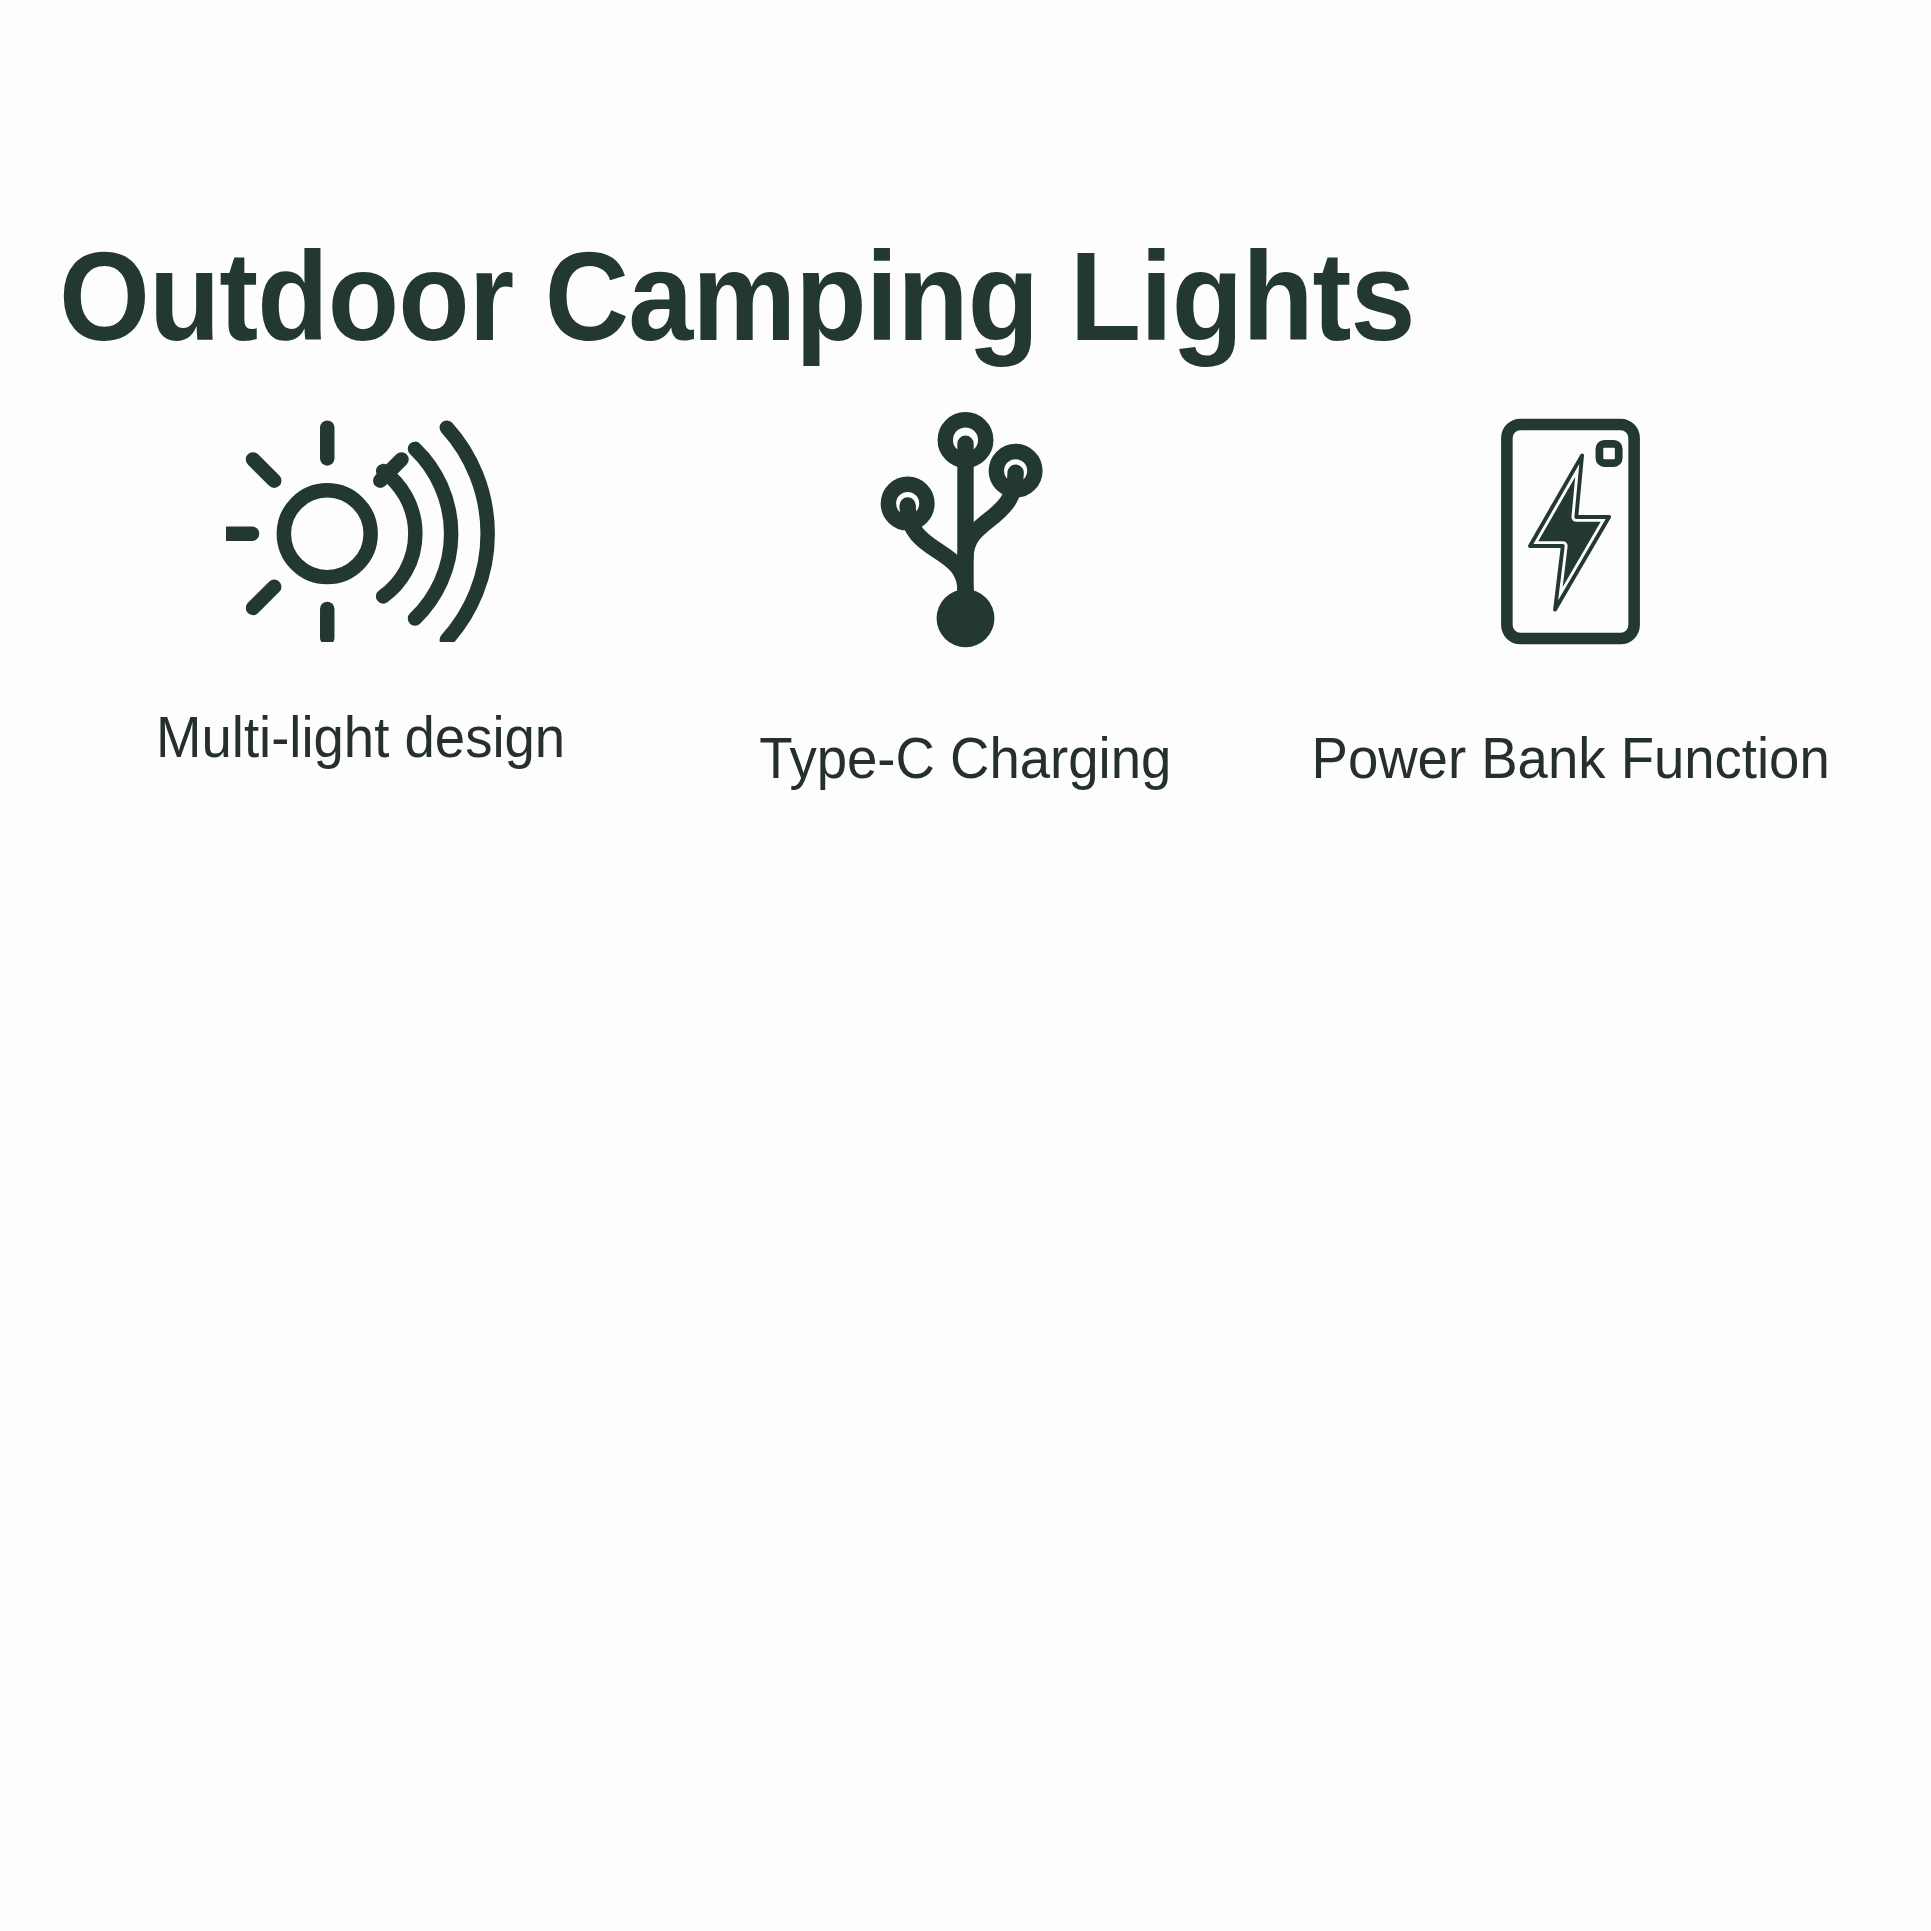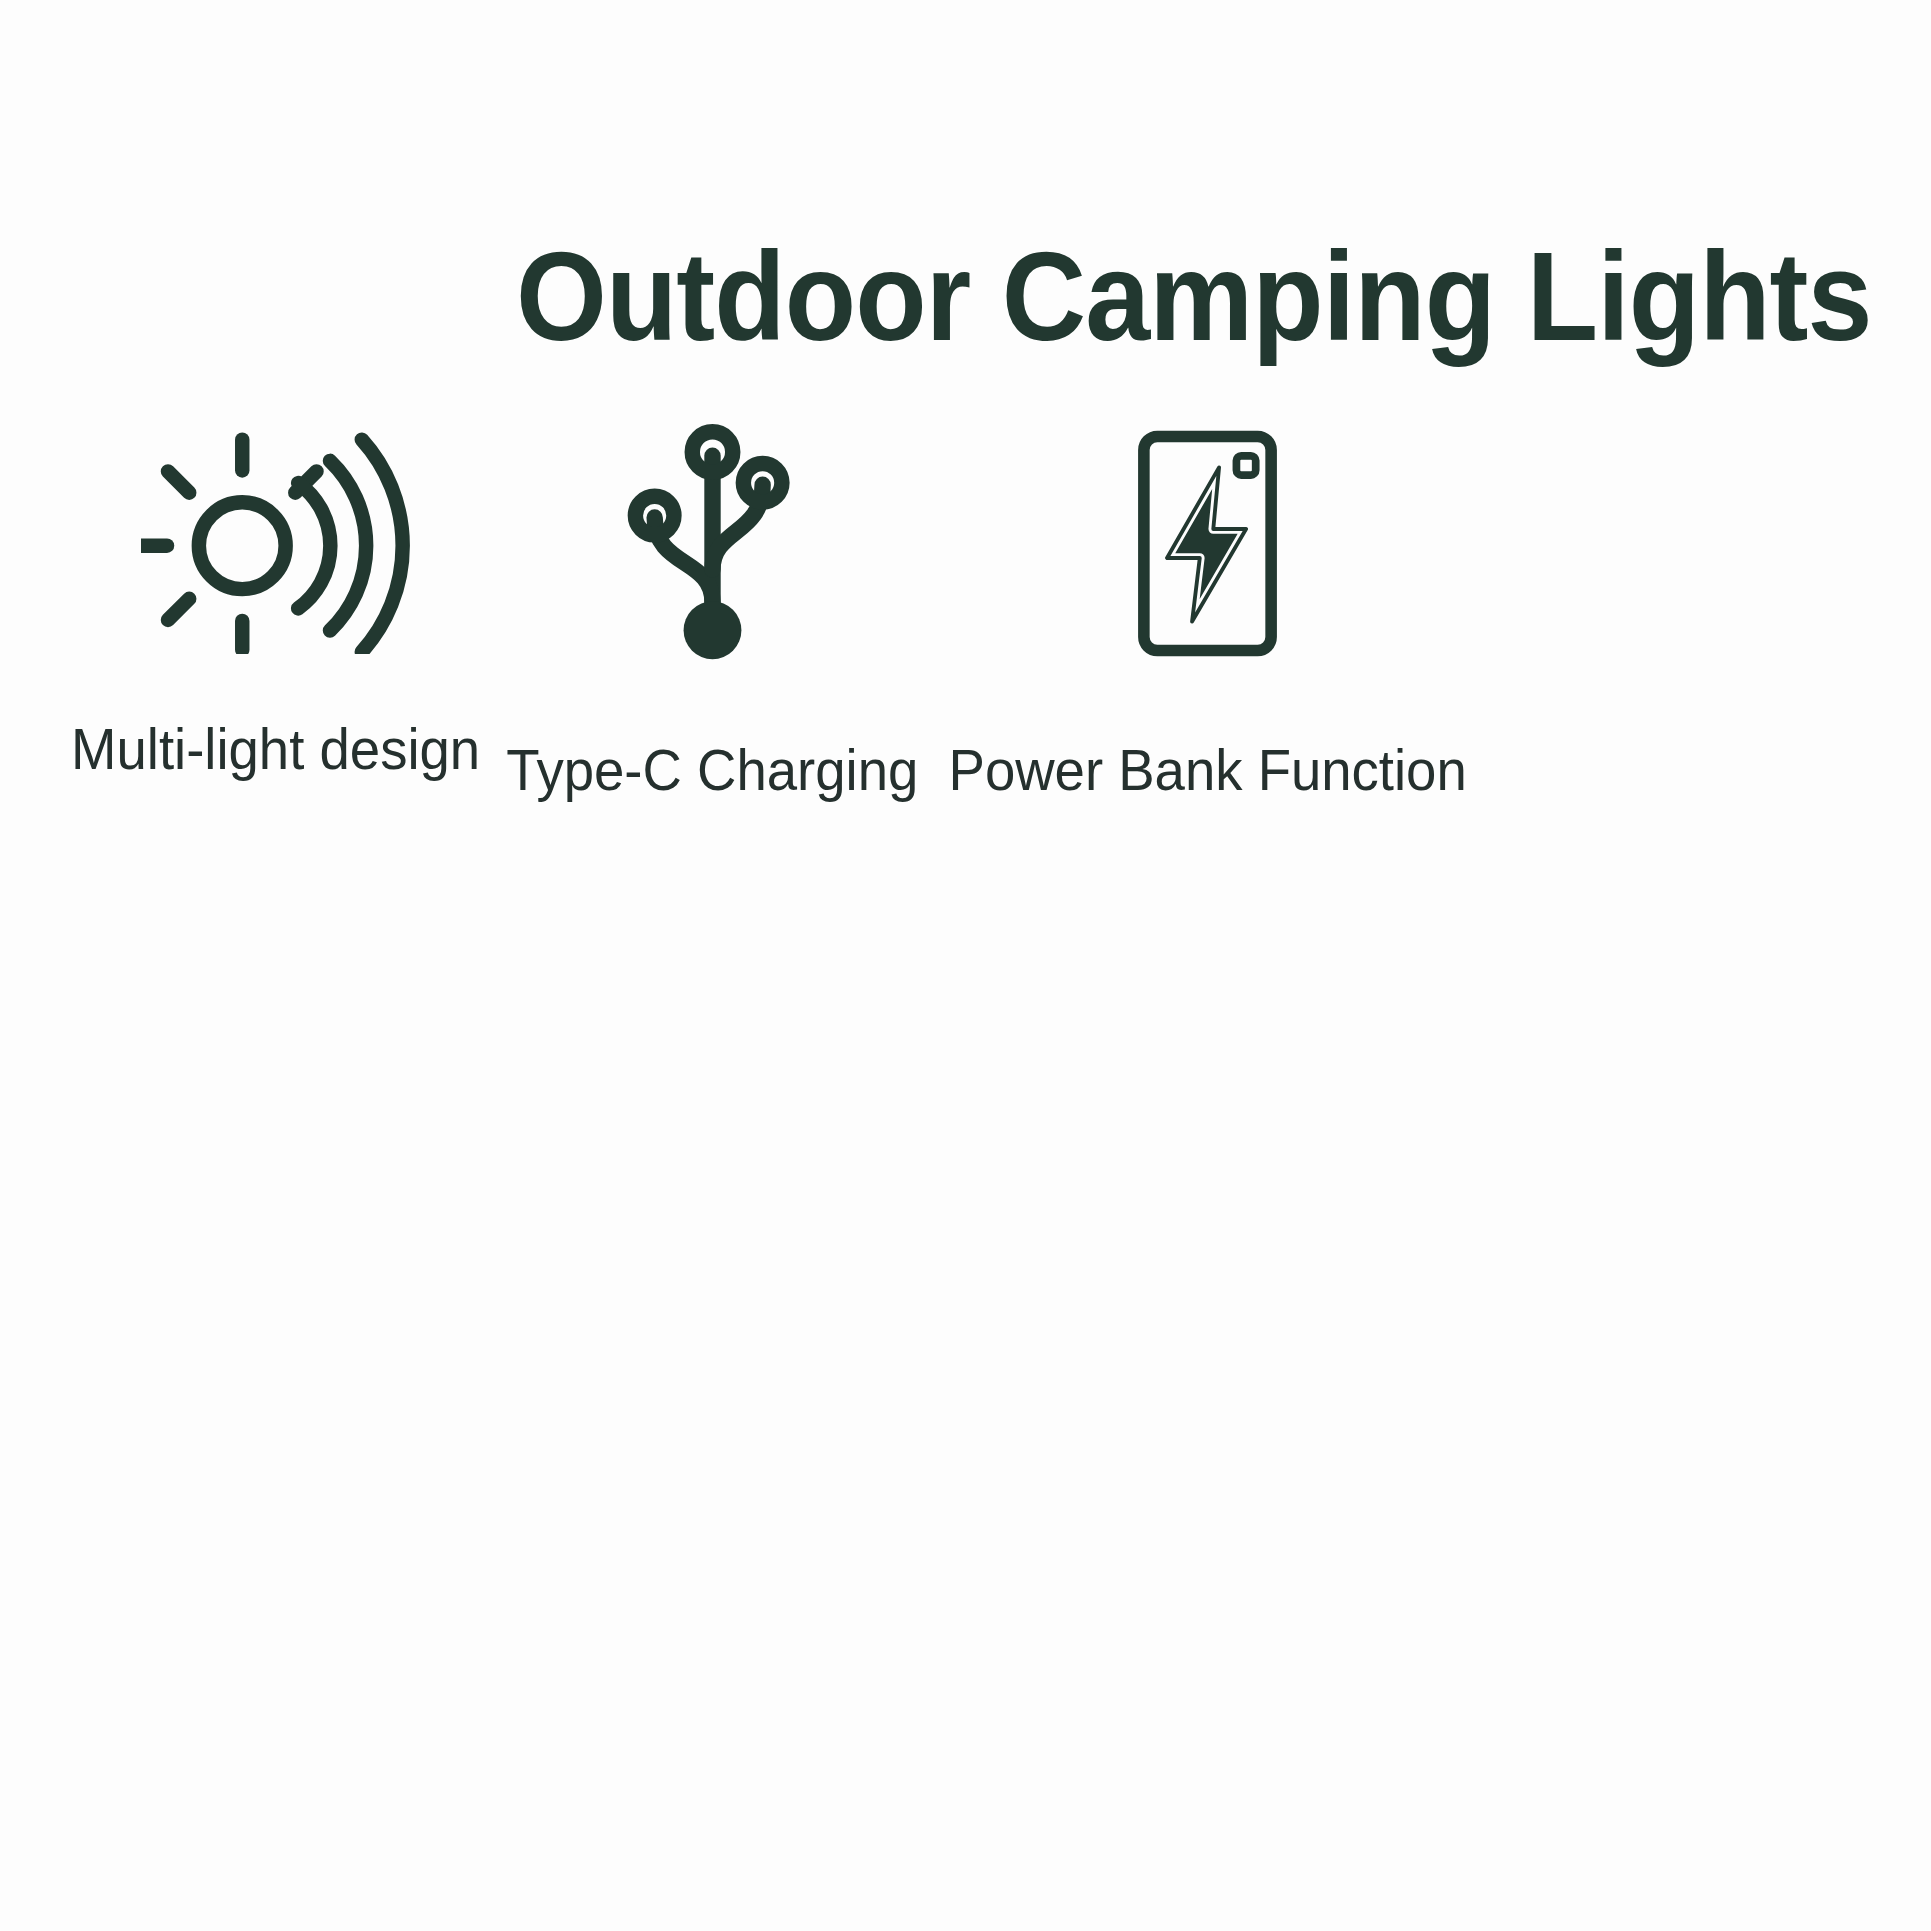--- a/index.html
+++ b/index.html
@@ -23,43 +23,43 @@
     background: #fdfdfd;
     box-sizing: border-box;
   }
 
   
   .title-wrap {
     position: absolute;
     top: 145px;
     left: 0;
     width: 1931px;
-    text-align: right;
+    text-align: left;
   }
   .page-title {
     display: inline-block;
     font-family: "Liberation Sans Narrow", "Liberation Sans", "DejaVu Sans", sans-serif;
     font-weight: 700;
     font-size: 127px;
     line-height: 1.05;
     letter-spacing: -1px;
     color: #223830;
     transform: scaleX(0.92);
     transform-origin: center center;
     white-space: nowrap;
   }
 
   
   .grid {
     position: absolute;
-    top: 398px;
+    top: 386px;
     left: 58px;
     width: 1815px;
     display: grid;
-    grid-template-columns: repeat(4, 1fr);
+    grid-template-columns: repeat(3, 1fr);
     grid-template-rows: repeat(2, 444px);
     row-gap: 251px;
     column-gap: 0px;
   }
   .cell {
     display: flex;
     flex-direction: column;
     align-items: center;
     justify-content: flex-start;
   }

